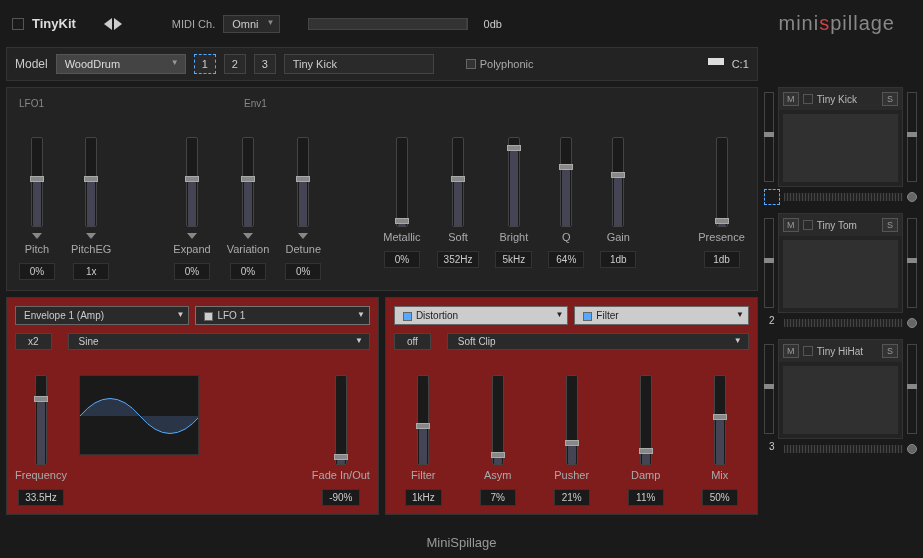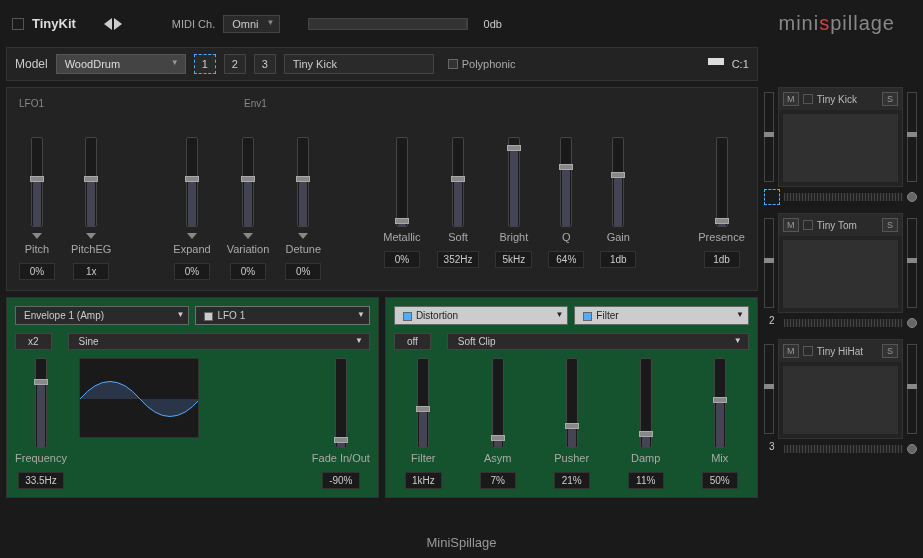--- a/index.html
+++ b/index.html
@@ -23,47 +23,47 @@
 .content{display:flex;flex:1;gap:6px;padding:0 6px 6px 6px;}
 .left{flex:1;display:flex;flex-direction:column;gap:6px;}
 .right{width:200px;display:flex;flex-direction:column;gap:6px;padding-top:40px;}
 .modelbar{background:#232323;border:1px solid #333;padding:6px 8px;display:flex;align-items:center;gap:8px;}
 .model-label{color:#ccc;font-size:12px;}
 .model-sel{background:#444;color:#ddd;padding:3px 24px 3px 8px;position:relative;font-size:11px;border:1px solid #555;min-width:130px;}
 .model-sel::after{content:"▼";position:absolute;right:6px;font-size:8px;color:#999;}
 .padbtn{width:22px;height:20px;background:#2a2a2a;border:1px solid #444;color:#ccc;text-align:center;line-height:18px;font-size:11px;cursor:pointer;}
 .padbtn.active{border:1px dashed #5af;}
 .padname{background:#2a2a2a;border:1px solid #444;padding:3px 8px;color:#ccc;font-size:11px;min-width:150px;}
-.poly{display:flex;align-items:center;gap:4px;color:#aaa;margin-left:6px;text-align:right;}
+.poly{display:flex;align-items:center;gap:4px;color:#aaa;margin-left:24px;text-align:right;}
 .poly-chk{width:10px;height:10px;border:1px solid #666;background:#333;}
 .kb-icon{width:16px;height:12px;background:linear-gradient(to bottom,#ddd 0%,#ddd 60%,#222 60%);margin-left:auto;}
 .c1{color:#ccc;font-size:11px;}
 .panel{background:#232323;border:1px solid #333;padding:10px 12px;}
 .sliders-row{display:flex;gap:16px;align-items:flex-start;}
 .slider-group{display:flex;flex-direction:column;align-items:center;gap:4px;}
 .slider-track{width:12px;height:90px;background:#1a1a1a;border:1px solid #444;position:relative;border-radius:2px;}
 .slider-fill{position:absolute;bottom:0;left:1px;right:1px;background:#445;border-radius:1px;}
 .slider-thumb{position:absolute;left:-2px;width:14px;height:6px;background:#888;border:1px solid #aaa;}
 .slabel{color:#aaa;font-size:11px;text-align:center;}
 .sval{background:#1a1a1a;border:1px solid #333;padding:2px 6px;color:#ccc;font-size:10px;text-align:center;min-width:36px;margin-top:4px;}
 .section-label{color:#888;font-size:10px;margin-bottom:20px;}
 .gap{width:30px;}
 .tri-marker{width:0;height:0;border-left:5px solid transparent;border-right:5px solid transparent;border-top:6px solid #888;margin-top:2px;}
 .row2{display:flex;gap:6px;}
-.panel-half{flex:1;background:#14532d;border:1px solid #333;padding:8px;}
+.panel-half{flex:1;background:#7f1d1d;border:1px solid #333;padding:8px;}
 .sel-bar{display:flex;gap:6px;margin-bottom:8px;}
 .sel{background:#ccc;color:#222;padding:3px 8px;font-size:10px;position:relative;flex:1;border:1px solid #666;}
 .sel.dark{background:#2a2a2a;color:#ccc;}
 .sel.blue{border:1px solid #737373;}
 .sel::after{content:"▼";position:absolute;right:4px;font-size:8px;}
 .sel .chk{display:inline-block;width:9px;height:9px;background:#ccc;border:1px solid #666;margin-right:4px;vertical-align:middle;}
 .sel .chk.on{background:#5af;}
 .scope{width:120px;height:80px;background:#1a1a1a;border:1px solid #333;position:relative;overflow:hidden;}
 .lfo-controls{display:flex;align-items:flex-start;gap:12px;}
-.lfo-top{display:flex;gap:16px;margin-bottom:8px;align-items:flex-start;}
+.lfo-top{display:flex;gap:16px;margin-bottom:25px;align-items:flex-start;}
 .lfo-btn{background:#2a2a2a;border:1px solid #444;padding:2px 12px;color:#ccc;font-size:10px;}
 .lfo-sel{background:#2a2a2a;border:1px solid #444;padding:2px 30px 2px 10px;color:#ccc;font-size:10px;position:relative;flex:1;}
 .lfo-sel::after{content:"▼";position:absolute;right:6px;font-size:8px;}
 .pad-slot{display:flex;align-items:center;gap:4px;}
 .pad-panel{flex:1;background:#232323;border:1px solid #333;height:100px;display:flex;flex-direction:column;}
 .pad-head{display:flex;align-items:center;padding:4px;background:#2a2a2a;gap:4px;}
 .btn-sm{width:16px;height:14px;background:#333;border:1px solid #555;color:#999;font-size:9px;text-align:center;line-height:12px;}
 .pad-title{color:#bbb;font-size:10px;flex:1;}
 .pad-wave{flex:1;background:#303030;margin:4px;}
 .vbar{width:10px;height:90px;background:#1a1a1a;border:1px solid #444;position:relative;}

